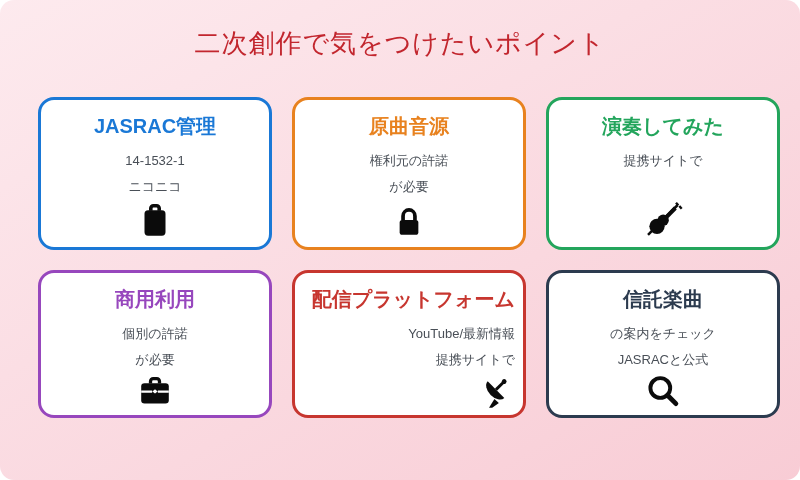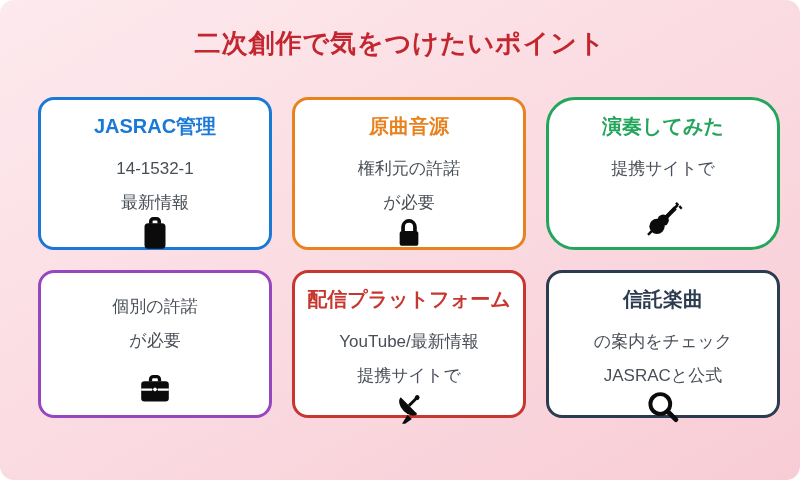--- a/index.html
+++ b/index.html
@@ -6,21 +6,21 @@
   body{
     width:800px;height:480px;overflow:hidden;position:relative;
     background:#ffffff;
     font-family:"Liberation Sans","DejaVu Sans",sans-serif;
   }
   .canvas{
     position:absolute;inset:0;border-radius:14px;
   }
   .page-title{
     margin:0;padding-top:26px;text-align:center;
-    font-size:26px;font-weight:bold;letter-spacing:1px;
+    font-size:26px;font-weight:normal;letter-spacing:1px;
     color:var(--accent,#c2262e);
   }
   .grid{
     position:absolute;left:38px;top:97px;width:742px;
     display:grid;
     grid-template-columns:repeat(3,1fr);
     grid-template-rows:153px 148px;
     column-gap:11px;row-gap:22px;gap:20px;
   }
   .card{
@@ -30,91 +30,92 @@
     box-sizing:border-box;
     display:flex;flex-direction:column;align-items:center;
     padding:13px 8px 8px;
   }
   .card-title{
     font-size:20px;font-weight:bold;
     color:var(--accent,#333);
     margin-bottom:8px;white-space:nowrap;
   }
   .card-line{
-    font-size:17px;line-height:26px;
+    font-size:13px;line-height:26px;
     color:var(--text-color,#494f57);
-    text-align:center;white-space:nowrap;margin-top:8px;
+    text-align:center;white-space:nowrap;
   }
   .card-icon{
     margin-top:auto;display:flex;align-items:flex-end;justify-content:center;
   }
   .card-icon svg{display:block;}
 </style>
 </head>
 <body style="--text-color: #494f57;">
 
 <div class="canvas" style="background: linear-gradient(150deg, rgb(253, 234, 238) 0%, rgb(248, 204, 213) 100%);">
 
   <h1 class="page-title" style="--accent: #c2262e;">二次創作で気をつけたいポイント</h1>
 
   <div class="grid">
 
     <div class="card" style="--accent: #1a78d6; background: rgb(255, 255, 255);">
       <div class="card-title">JASRAC管理</div>
       <div class="card-line">14-1532-1</div>
-      <div class="card-line">最新情報</div>
+      <div class="card-line">ニコニコ</div>
       <div class="card-icon">
         <svg viewBox="0 0 24 24" width="36" height="36">
           <path d="M9.2 5.2V3.5A1.7 1.7 0 0 1 10.9 1.8h2.2a1.7 1.7 0 0 1 1.7 1.7v1.7" fill="none" stroke="#0b0b0b" stroke-width="2.4"></path>
           <rect x="5" y="4.8" width="14" height="17" rx="2.4" fill="#0b0b0b"></rect>
         </svg>
       </div>
     </div>
 
     <div class="card" style="--accent: #e8821f; background: rgb(255, 255, 255);">
       <div class="card-title">原曲音源</div>
       <div class="card-line">権利元の許諾</div>
       <div class="card-line">が必要</div>
       <div class="card-icon">
         <svg viewBox="0 0 24 24" width="34" height="34">
           <path d="M7.8 11V7.7a4.2 4.2 0 0 1 8.4 0V11" fill="none" stroke="#0b0b0b" stroke-width="2.6"></path>
           <rect x="5.4" y="10.6" width="13.2" height="10.4" rx="1.8" fill="#0b0b0b"></rect>
         </svg>
       </div>
     </div>
 
-    <div class="card" style="--accent: #23a55c; background: rgb(255, 255, 255); border-radius: 29px;">
+    <div class="card" style="--accent: #23a55c; background: rgb(255, 255, 255);">
       <div class="card-title">演奏してみた</div>
       <div class="card-line">提携サイトで</div>
       <div class="card-icon">
         <svg viewBox="0 0 24 24" width="40" height="40">
           <line x1="3" y1="21.5" x2="20.8" y2="3.6" stroke="#0b0b0b" stroke-width="1.5"></line>
           <line x1="12" y1="13" x2="19.4" y2="5.4" stroke="#0b0b0b" stroke-width="2.4"></line>
           <line x1="19.8" y1="2.2" x2="21.2" y2="3.8" stroke="#0b0b0b" stroke-width="1.4"></line>
           <line x1="21.8" y1="4.2" x2="23.2" y2="5.8" stroke="#0b0b0b" stroke-width="1.4"></line>
           <circle cx="8.4" cy="16.4" r="4.6" fill="#0b0b0b"></circle>
           <circle cx="12.1" cy="12.7" r="3.4" fill="#0b0b0b"></circle>
         </svg>
       </div>
     </div>
 
     <div class="card" style="--accent: #9747bd; background: rgb(255, 255, 255);">
+      <div class="card-title">商用利用</div>
       <div class="card-line">個別の許諾</div>
       <div class="card-line">が必要</div>
       <div class="card-icon">
         <svg viewBox="0 0 24 24" width="40" height="36">
           <path d="M9 7V5.6a1.8 1.8 0 0 1 1.8-1.8h2.4A1.8 1.8 0 0 1 15 5.6V7" fill="none" stroke="#0b0b0b" stroke-width="2.2"></path>
           <rect x="2.8" y="6.8" width="18.4" height="13.6" rx="2.2" fill="#0b0b0b"></rect>
           <path d="M2.8 12.4h7.3 M13.9 12.4h7.3" stroke="#ffffff" stroke-width="1.6"></path>
           <path d="M12 10.9l1.8 1.4-1.8 1.4-1.8-1.4z" fill="#ffffff"></path>
         </svg>
       </div>
     </div>
 
-    <div class="card" style="--accent: #c7362f; background: rgb(255, 255, 255);">
+    <div class="card" style="--accent: #c7362f; background: rgb(255, 255, 255); align-items: flex-end;">
       <div class="card-title">配信プラットフォーム</div>
       <div class="card-line">YouTube/最新情報</div>
       <div class="card-line">提携サイトで</div>
       <div class="card-icon">
         <svg viewBox="0 0 24 24" width="38" height="38">
           <g transform="rotate(45 12 10.5)">
             <path d="M4.6 10.5a7.4 4.8 0 0 0 14.8 0Z" fill="#0b0b0b"></path>
             <line x1="12" y1="10.5" x2="12" y2="3.6" stroke="#0b0b0b" stroke-width="1.8"></line>
             <circle cx="12" cy="3.2" r="1.5" fill="#0b0b0b"></circle>
           </g>

